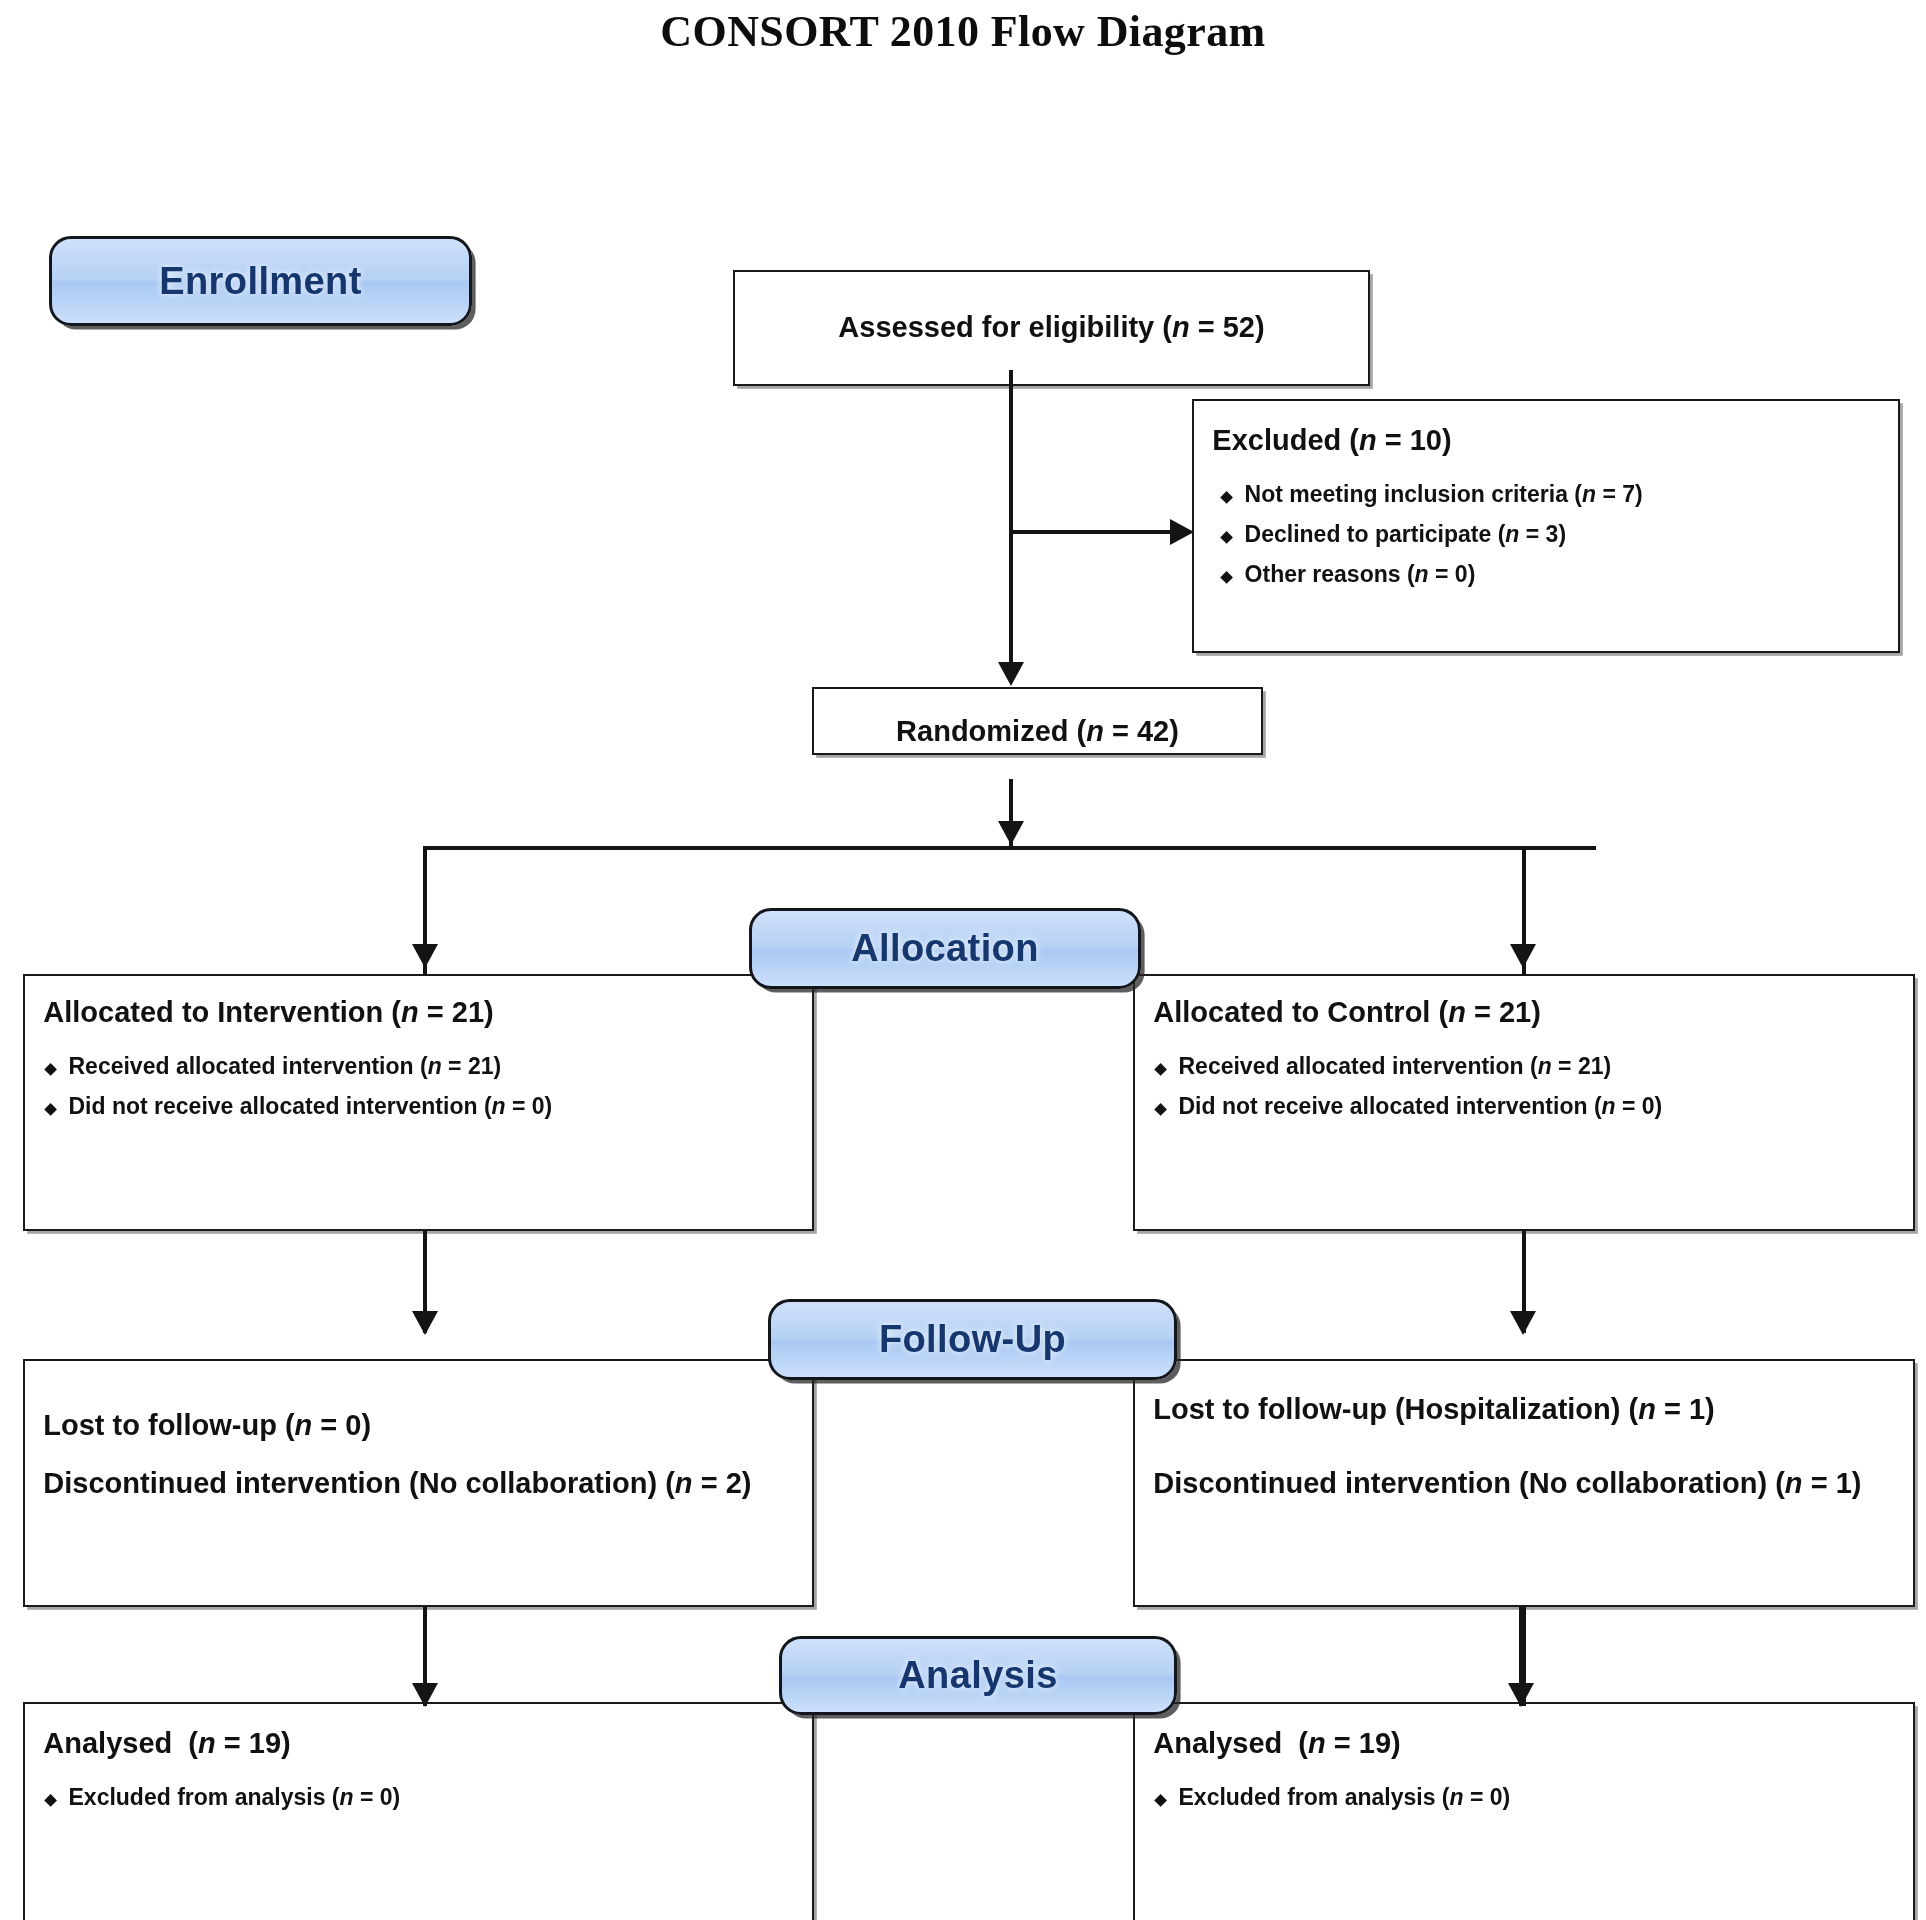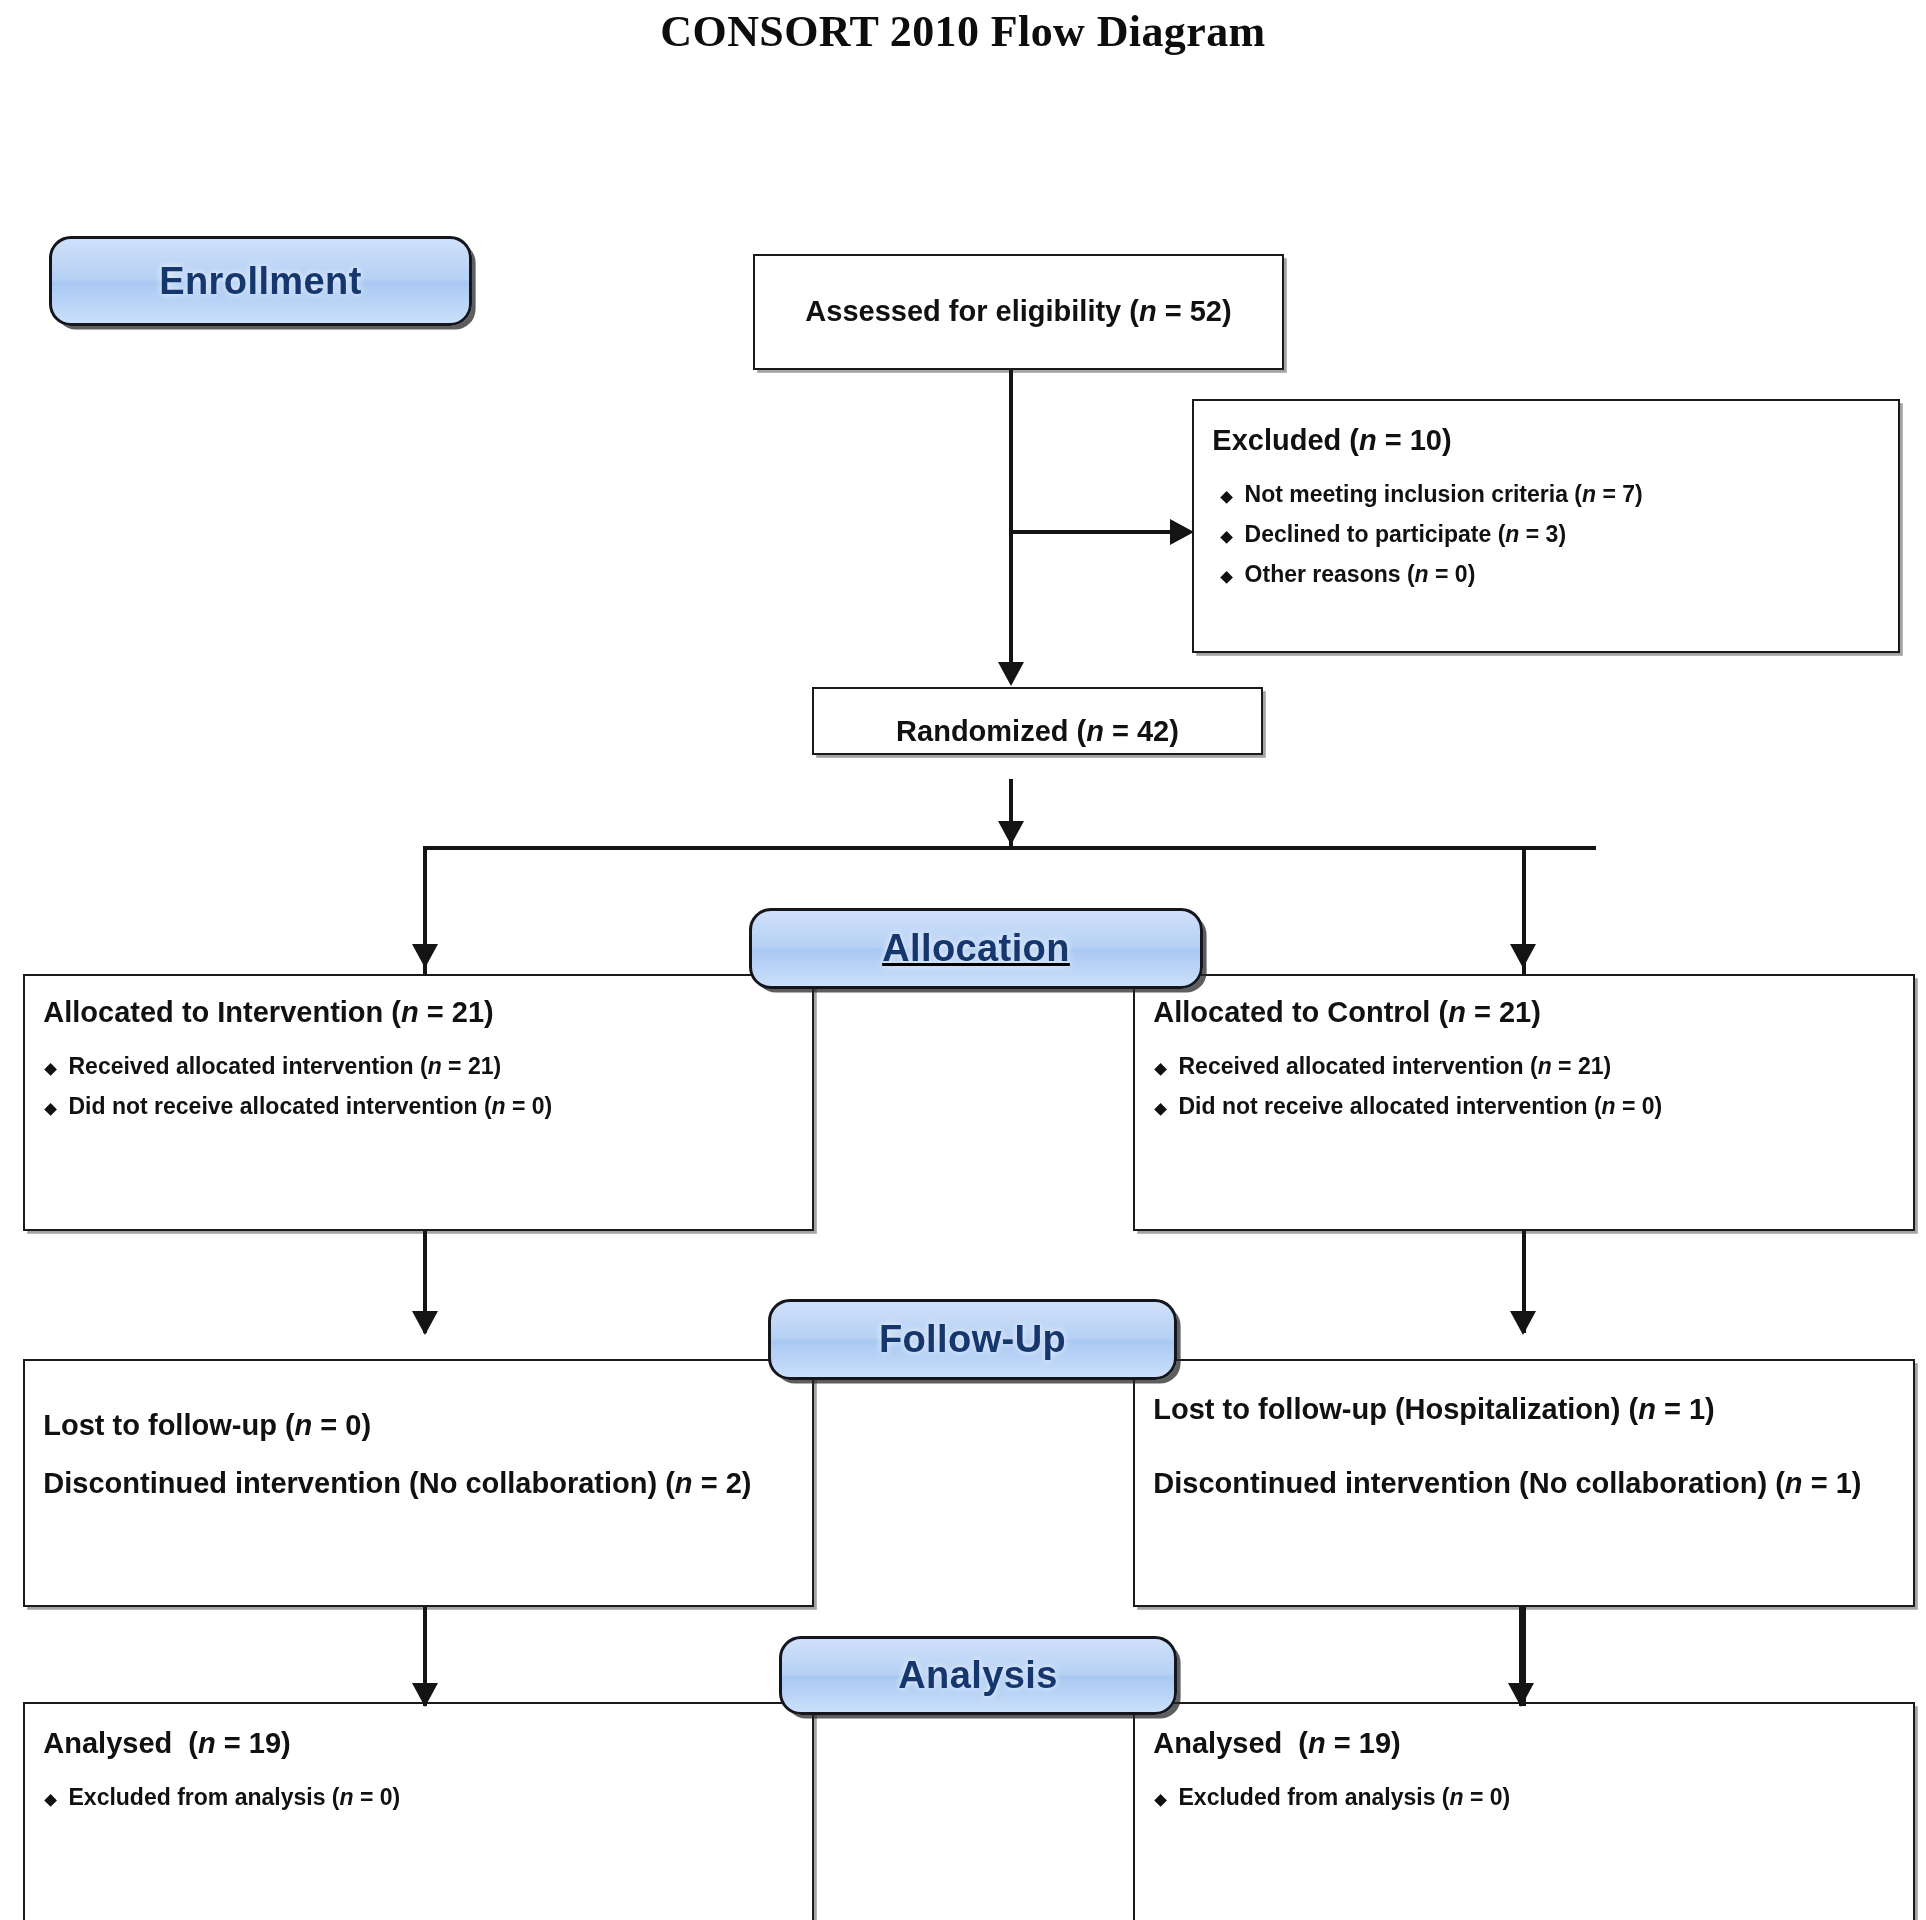--- a/index.html
+++ b/index.html
@@ -76,21 +76,21 @@
 <body>
 
 <div class="stage">
 
   <div class="title">CONSORT 2010 Flow Diagram</div>
 
   <div class="badge" style="left:49px;top:236px;width:423px;height:90px;">
     <span>Enrollment</span>
   </div>
 
-  <div class="box" style="left:733px;top:254px;width:531px;height:116px;margin-left:20px;">
+  <div class="box" style="left:733px;top:270px;width:637px;height:116px;">
     <div class="txt center" style="top:37px;">
       Assessed for eligibility (<em>n</em> = 52)
     </div>
   </div>
 
   <div class="ln vl" style="left:1009px;top:370px;height:310px;"></div>
 
   <div class="ln hl" style="left:1009px;top:530px;width:169px;"></div>
   <div class="arw right" style="left:1170px;top:519px;"></div>
 
@@ -114,21 +114,21 @@
   </div>
 
   <div class="ln vl" style="left:1009px;top:779px;height:70px;"></div>
   <div class="arw down" style="left:998px;top:821px;"></div>
   <div class="ln hl" style="left:423px;top:846px;width:1173px;"></div>
   <div class="ln vl" style="left:423px;top:846px;height:130px;"></div>
   <div class="arw down" style="left:412px;top:944px;"></div>
   <div class="ln vl" style="left:1522px;top:846px;height:130px;"></div>
   <div class="arw down" style="left:1510px;top:944px;"></div>
 
-  <div class="badge" style="left:749px;top:908px;width:454px;height:81px;text-decoration:underline;">
+  <div class="badge" style="left:749px;top:908px;width:392px;height:81px;">
     <span>Allocation</span>
   </div>
 
   <div class="box" style="left:23px;top:974px;width:791px;height:257px;padding-left:16px;">
     <div class="txt" style="top:18.3px;">
       Allocated to Intervention (<em>n</em> = 21)
     </div>
     <ul class="bullets" style="position:absolute;left:15.5px;right:11.3px;top:76px;">
       <li>Received allocated intervention (<em>n</em> = 21)</li>
       <li>Did not receive allocated intervention (<em>n</em> = 0)</li>

